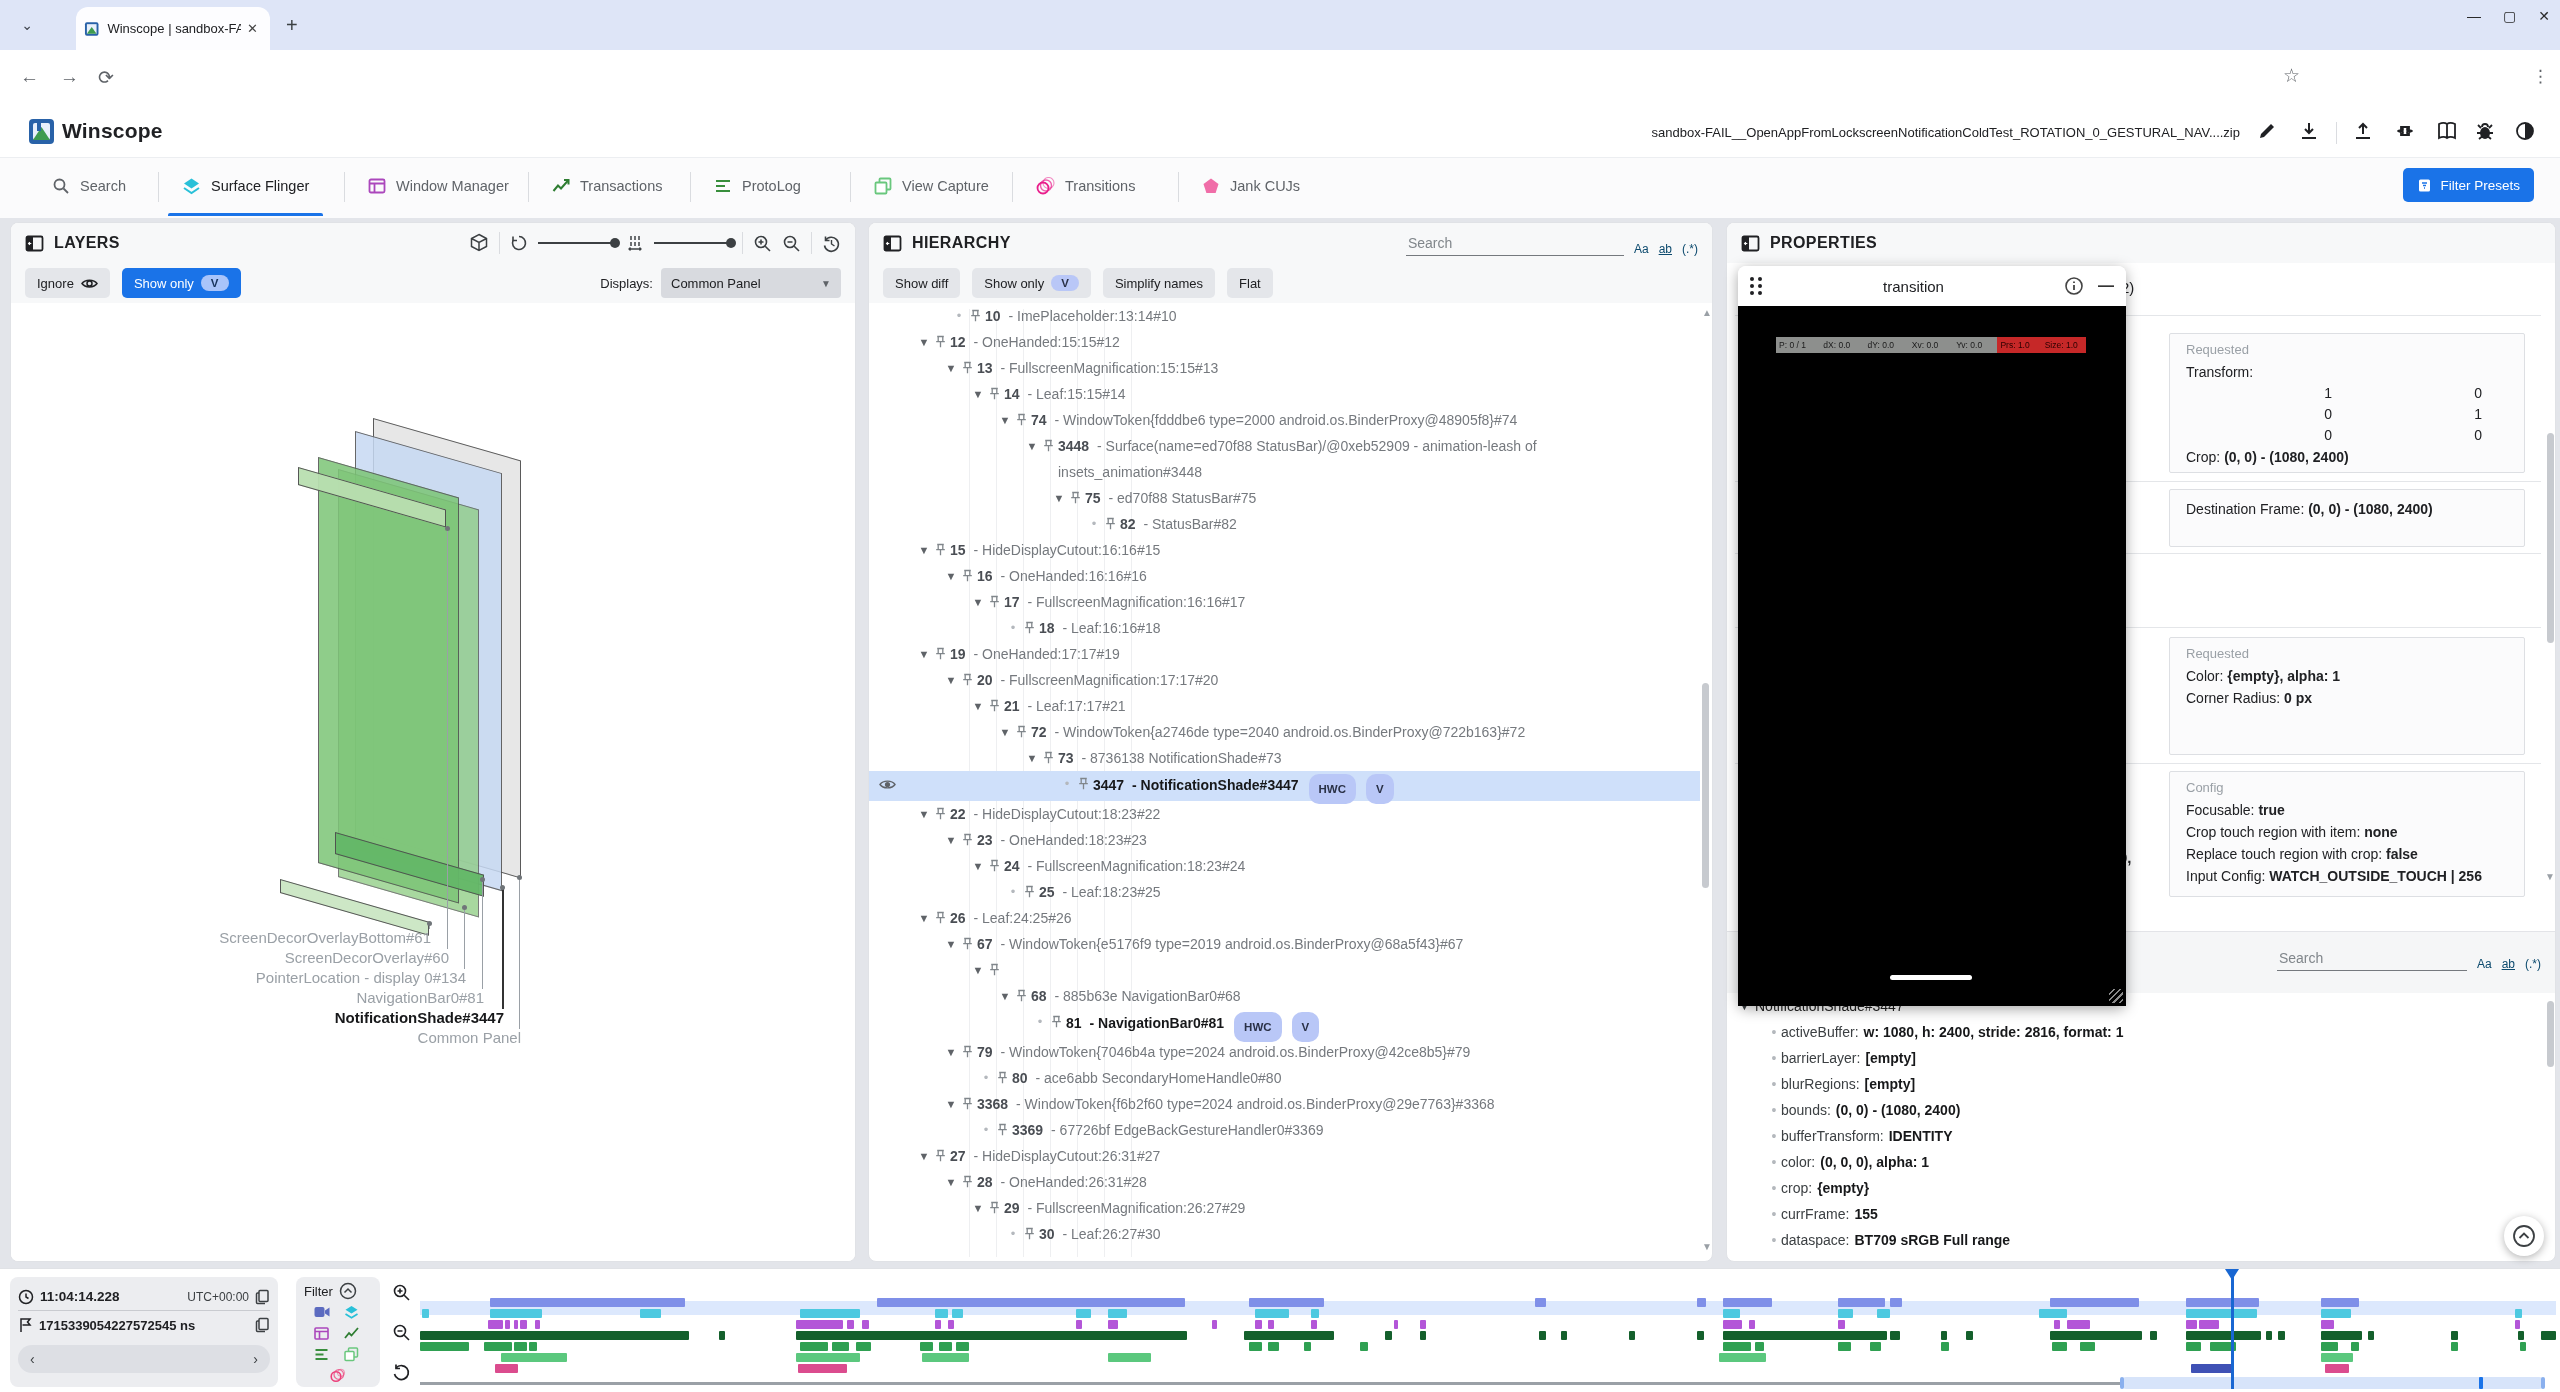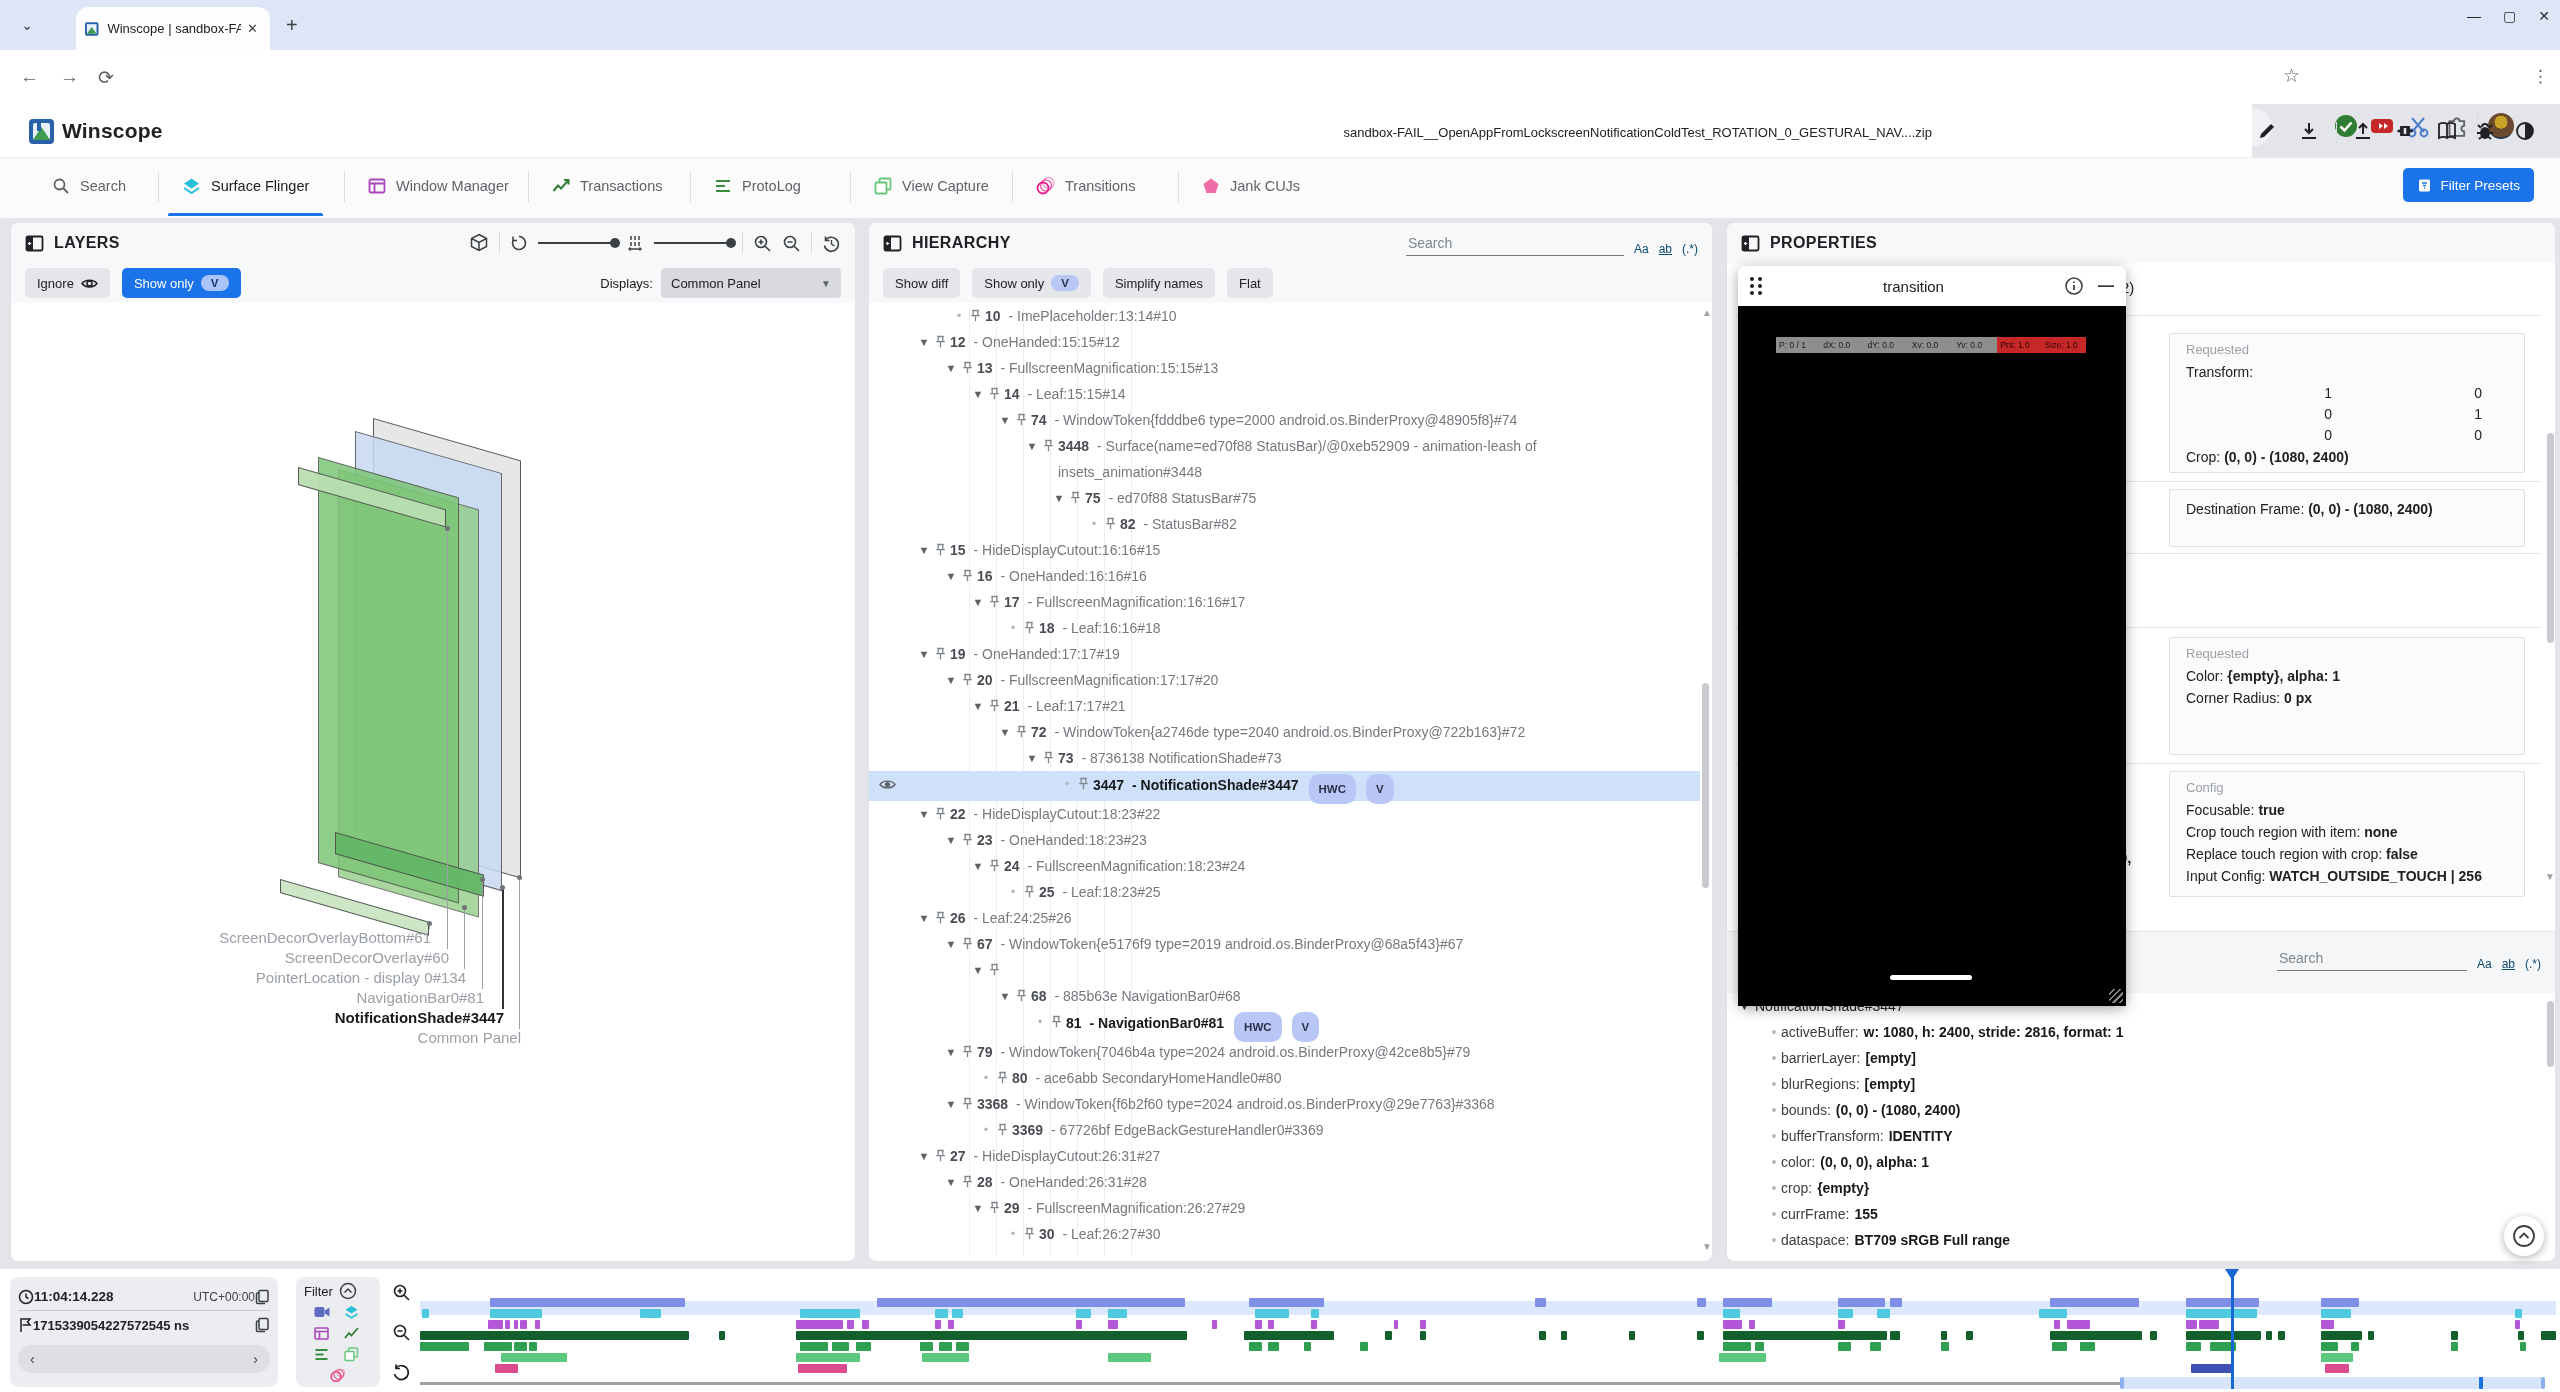--- a/index.html
+++ b/index.html
@@ -21,21 +21,21 @@
   #urlbar { position:absolute; left:0; top:50px; width:2560px; height:54px; background:#FFFFFF; }
   .nav-ic { color:#5F6368; font-size:19px; position:absolute; top:16px; }
   #url-pill { position:absolute; left:168px; top:58px; width:2104px; height:38px; background:#EFF1F5;
     border-radius:19px; display:flex; align-items:center; padding-left:16px; }
   #url-text { font-size:13.5px; color:#202124; margin-left:12px; }
   .ext-ic { position:absolute; top:62px; width:28px; height:28px; }
   #avatar { position:absolute; left:2488px; top:63px; width:26px; height:26px; border-radius:50%;
     background:radial-gradient(circle at 50% 35%, #C9A227 0 30%, #6B4A2F 31% 70%, #24364F 71%); }
 
   
-  #app-header { position:absolute; left:0; top:104px; width:2252px; height:54px; background:#FFFFFF; border-bottom:1px solid #ECEEF1; }
+  #app-header { position:absolute; left:0; top:104px; width:2560px; height:54px; background:#FFFFFF; border-bottom:1px solid #ECEEF1; }
   #app-title { position:absolute; left:62px; top:15px; font-size:21px; font-weight:700; letter-spacing:.2px; }
   #trace-file { position:absolute; right:320px; top:21px; font-size:13px; color:#202124; }
   .hdr-ic { position:absolute; top:16px; width:22px; height:22px; color:#202124; }
 
   
   #navrow { position:absolute; left:0; top:158px; width:2560px; height:60px; background:#FBFBFC; }
   .ntab { position:absolute; top:0; height:56px; display:flex; align-items:center; gap:10px; font-size:14.5px; color:#5F6368; }
   .ntab.active { color:#202124; }
   .ntab.active::after { content:""; position:absolute; left:-14px; right:-14px; bottom:-2px; height:3px; background:#1A73E8; border-radius:2px 2px 0 0; }
   .nsep { position:absolute; top:14px; width:1px; height:30px; background:#DADCE0; }
@@ -127,21 +127,21 @@
   .dots6 { display:grid; grid-template-columns:5px 5px; gap:3px; }
   .dots6 i { width:4px; height:4px; background:#202124; border-radius:50%; }
 
   
   #fab-up { position:absolute; left:2504px; top:1216px; width:40px; height:40px; border-radius:50%; background:#fff;
     box-shadow:0 2px 8px rgba(0,0,0,.3); z-index:40; display:flex; align-items:center; justify-content:center; }
 
   
   #timeline { position:absolute; left:0; top:1268px; width:2560px; height:124px; background:#fff; border-top:1px solid #E0E2E6; }
   #time-card { position:absolute; left:10px; top:8px; width:268px; height:110px; background:#ECEDF0; border-radius:8px; padding:6px 8px; }
-  .tl-row { height:28px; display:flex; align-items:center; border-bottom:1px solid #C9CBD0; }
+  .tl-row { height:28px; display:flex; align-items:center; gap:6px; border-bottom:1px solid #C9CBD0; }
   .tl-row:nth-child(2) { border-bottom:none; }
   #tl-time { font-size:13.5px; font-weight:700; }
   #tl-tz { margin-left:auto; font-size:12px; color:#3C4043; }
   #tl-ns { font-size:13px; font-weight:700; }
   #tl-nav { margin-top:6px; height:28px; background:#DDDFE4; border-radius:14px; display:flex; align-items:center;
     justify-content:space-between; padding:0 12px; font-size:14px; color:#3C4043; }
   #filter-card { position:absolute; left:296px; top:8px; width:84px; height:110px; background:#ECEDF0; border-radius:8px; padding:5px 8px; }
   #filter-card .fhead { display:flex; align-items:center; gap:6px; font-size:13px; }
   .fgrid { display:grid; grid-template-columns:18px 18px; gap:6px 12px; margin-top:5px; justify-content:center; }
   #zoomcol { position:absolute; left:392px; top:14px; display:flex; flex-direction:column; gap:21px; color:#202124; }

